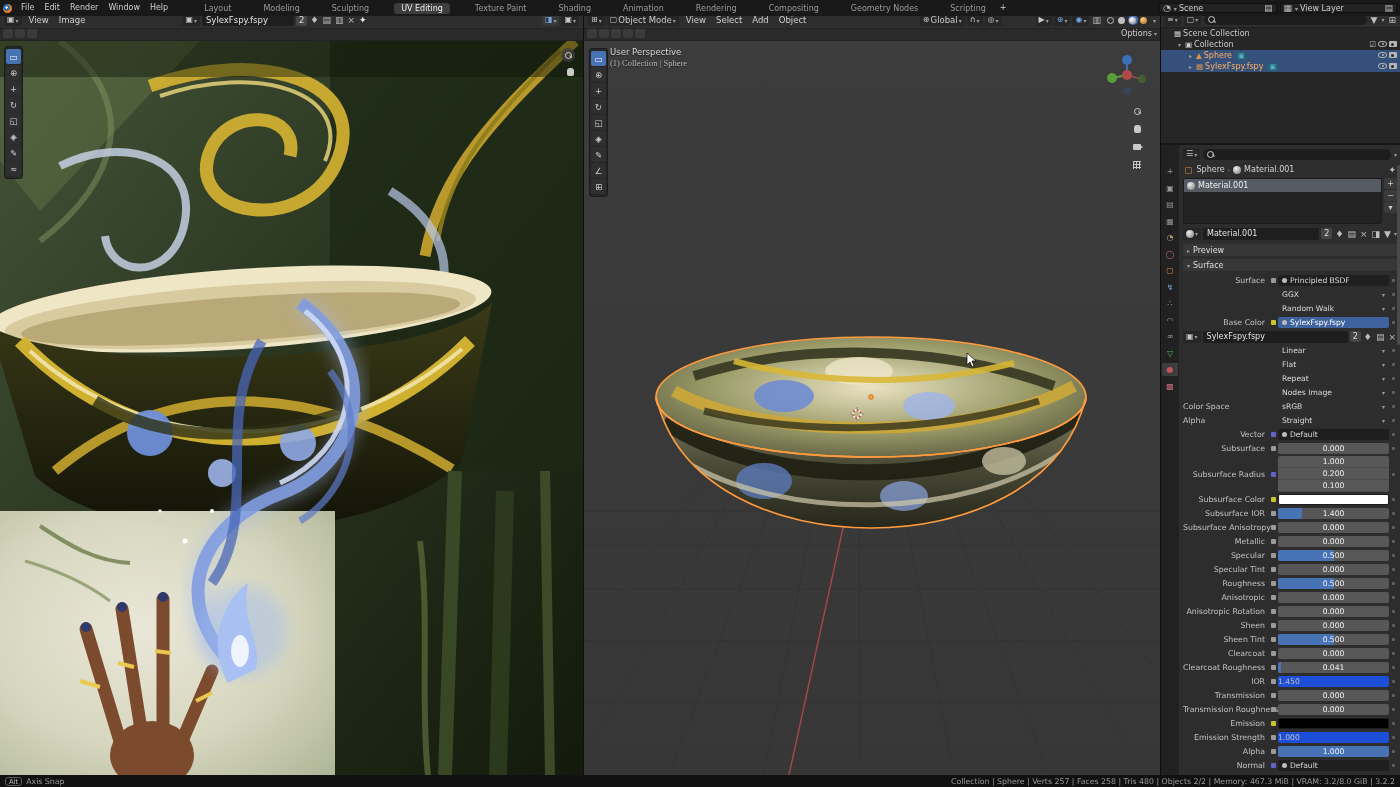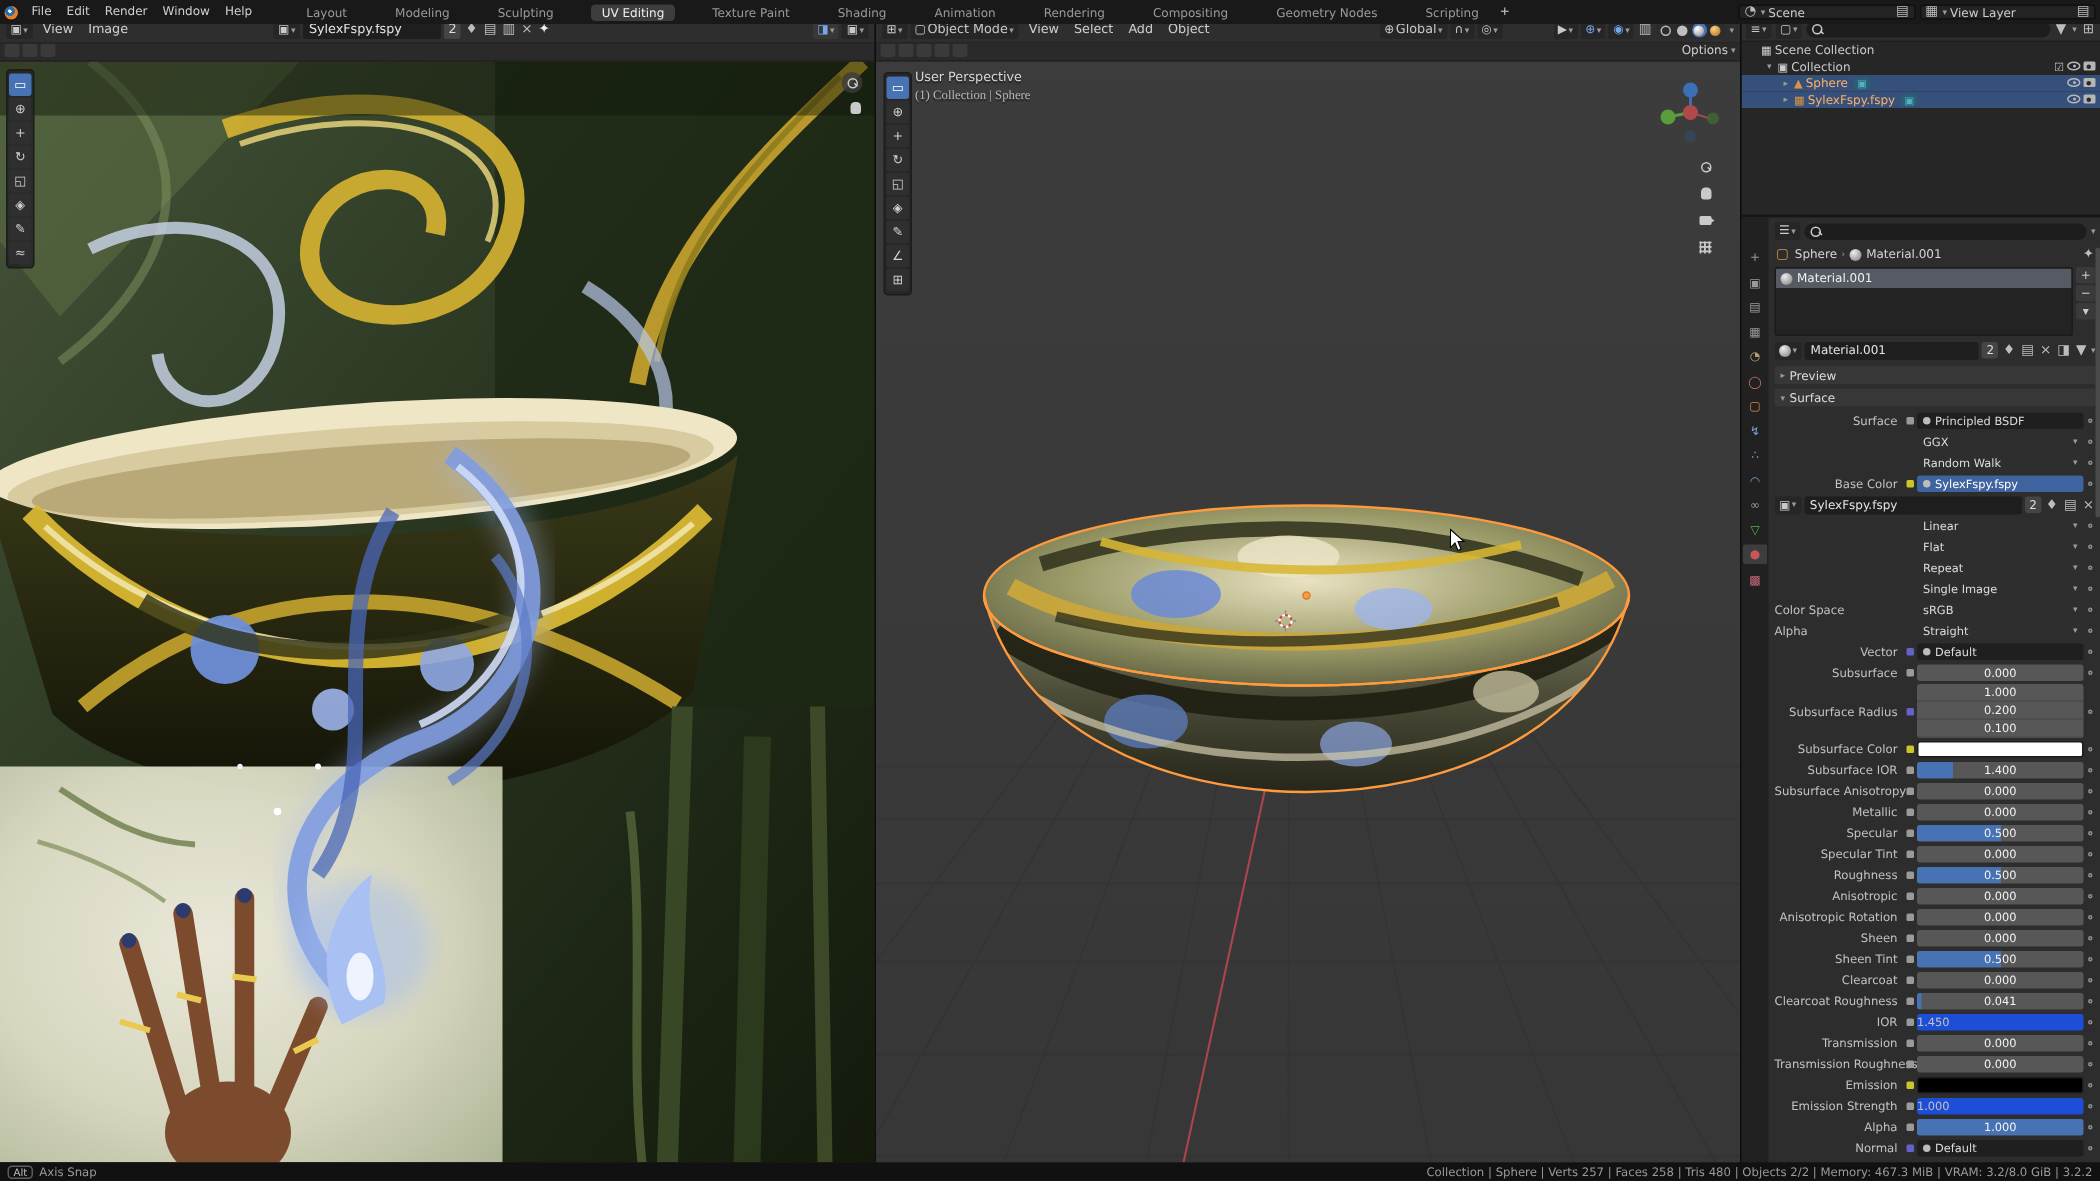--- a/index.html
+++ b/index.html
@@ -757,21 +757,21 @@
               <span class="chev">▾</span>
             </div>
             <span class="dec">
               <i></i>
             </span>
           </div>
           <div class="prow">
             <div class="plabel"></div>
             <span class="sock"></span>
             <div class="pwidget wdrop">
-              <span>Single Image</span>
+              <span>Nodes Image</span>
               <span class="chev">▾</span>
             </div>
             <span class="dec">
               <i></i>
             </span>
           </div>
           <div class="prow">
             <div class="plabel ll">Color Space</div>
             <span class="sock"></span>
             <div class="pwidget wdrop">

